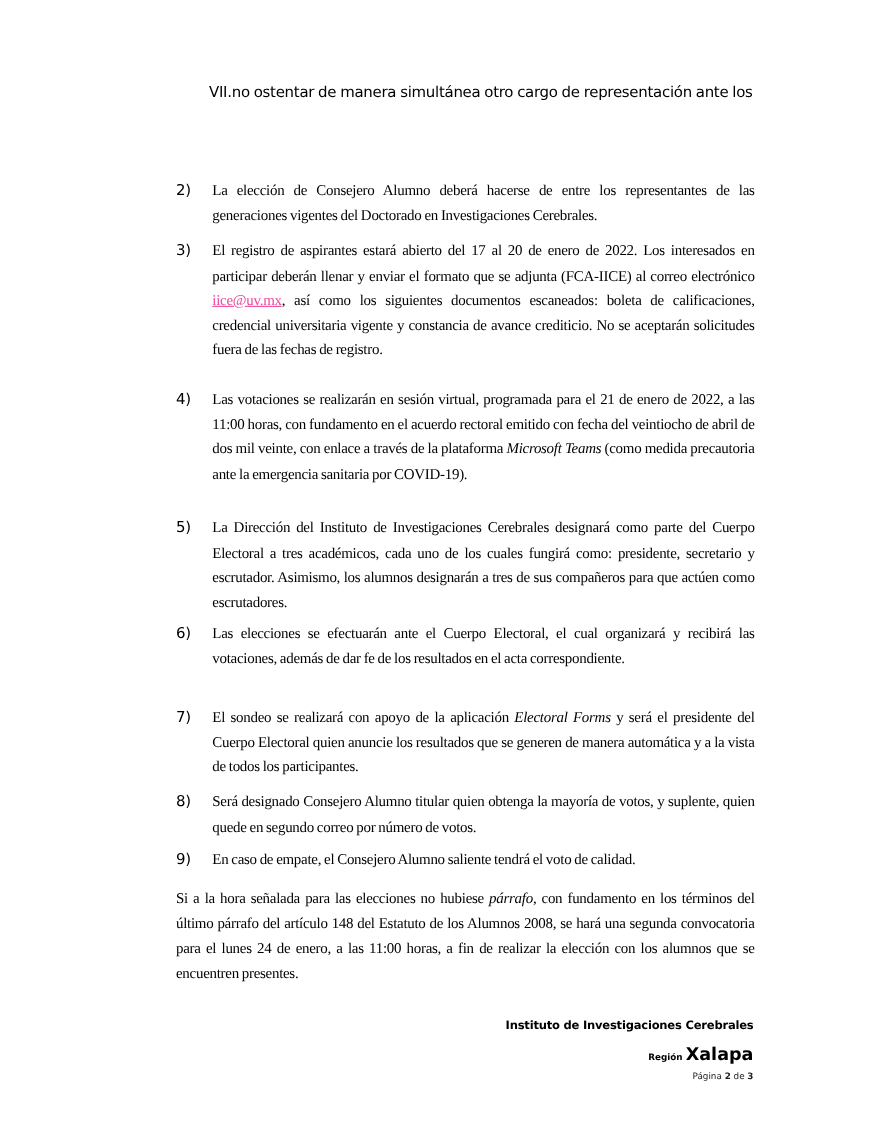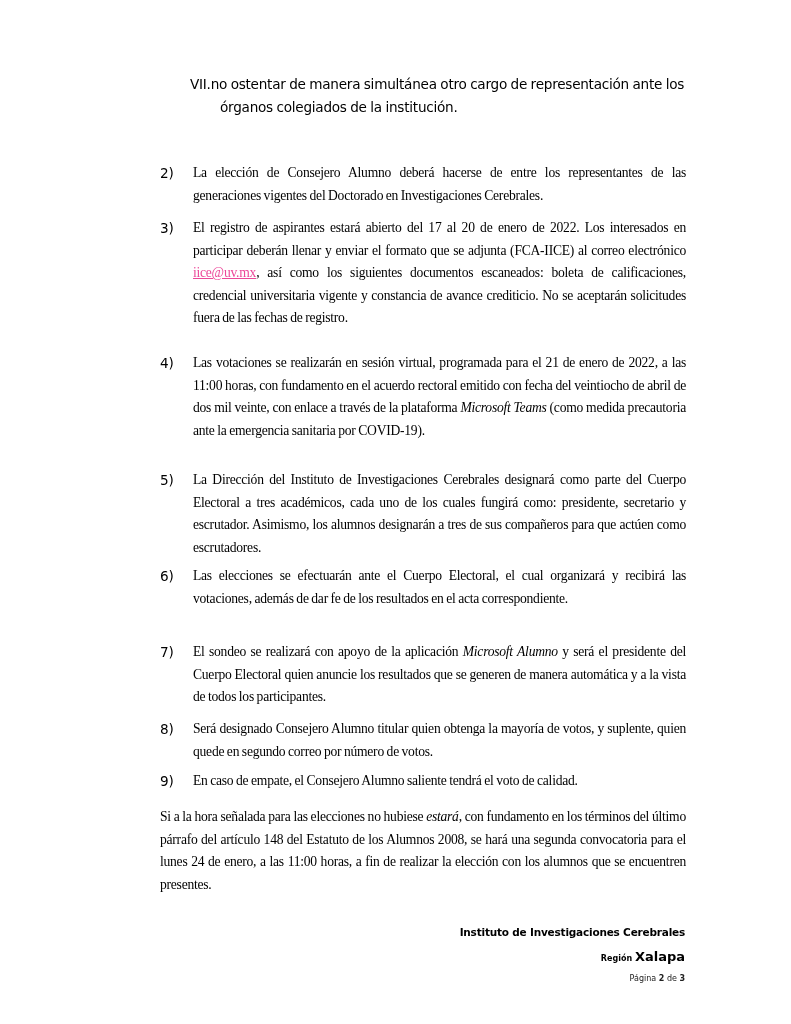--- a/index.html
+++ b/index.html
@@ -58,33 +58,32 @@
       text-decoration: underline;
     }
     .footer {
       position: absolute;
       right: 106px;
       text-align: left;
       font-family: "DejaVu Sans", sans-serif;
     }
     .f1 { top: 926px; font-size: 10.5px; font-weight: bold; letter-spacing: -0.2px; }
     .f2 { top: 949px; font-size: 8px; font-weight: bold; }
-    .f2 .big { font-size: 13px; }
+    .f2 .big { font-size: 16px; }
     .f3 { top: 974px; font-size: 8px; color: #222; }
     .f3 b { font-weight: bold; }
     .ital { font-style: italic; }
   </style>
 </head>
 <body>
 
 <div class="page">
 
   <div class="body-text item roman" style="top:73px;">
     <span class="line1"><span>VII.</span><span>no ostentar de manera simultánea otro cargo de representación ante los</span></span>
-    <span class="cont">órganos colegiados de la institución.</span>
   </div>
 
   <div class="body-text item" style="top:162px;">
     <span class="num">2)</span>
     <span class="txt">La elección de Consejero Alumno deberá hacerse de entre los representantes de las generaciones vigentes del Doctorado en Investigaciones Cerebrales.</span>
   </div>
 
   <div class="body-text item" style="top:217px;">
     <span class="num">3)</span>
     <span class="txt"><span>El registro de aspirantes estará abierto del 17 al 20 de enero de 2022. Los interesados en participar deberán llenar y enviar el formato que se adjunta (FCA-IICE) al correo electrónico </span><a class="link">iice@uv.mx</a><span>, así como los siguientes documentos escaneados: boleta de calificaciones, credencial universitaria vigente y constancia de avance crediticio. No se aceptarán solicitudes fuera de las fechas de registro.</span></span>
@@ -100,35 +99,35 @@
     <span class="txt">La Dirección del Instituto de Investigaciones Cerebrales designará como parte del Cuerpo Electoral a tres académicos, cada uno de los cuales fungirá como: presidente, secretario y escrutador. Asimismo, los alumnos designarán a tres de sus compañeros para que actúen como escrutadores.</span>
   </div>
 
   <div class="body-text item" style="top:565px;">
     <span class="num">6)</span>
     <span class="txt">Las elecciones se efectuarán ante el Cuerpo Electoral, el cual organizará y recibirá las votaciones, además de dar fe de los resultados en el acta correspondiente.</span>
   </div>
 
   <div class="body-text item" style="top:641px;">
     <span class="num">7)</span>
-    <span class="txt"><span>El sondeo se realizará con apoyo de la aplicación </span><span class="ital">Microsoft Alumno</span><span> y será el presidente del Cuerpo Electoral quien anuncie los resultados que se generen de manera automática y a la vista de todos los participantes.</span></span>
+    <span class="txt"><span>El sondeo se realizará con apoyo de la aplicación </span><span class="ital">Electoral Forms</span><span> y será el presidente del Cuerpo Electoral quien anuncie los resultados que se generen de manera automática y a la vista de todos los participantes.</span></span>
   </div>
 
   <div class="body-text item" style="top:718px;">
     <span class="num">8)</span>
     <span class="txt">Será designado Consejero Alumno titular quien obtenga la mayoría de votos, y suplente, quien quede en segundo correo por número de votos.</span>
   </div>
 
   <div class="body-text item" style="top:770px;">
     <span class="num">9)</span>
     <span class="txt">En caso de empate, el Consejero Alumno saliente tendrá el voto de calidad.</span>
   </div>
 
   <div class="body-text item" style="top:806px;">
-    <span class="txt"><span>Si a la hora señalada para las elecciones no hubiese </span><span class="ital">estará</span><span>, con fundamento en los términos del último párrafo del artículo 148 del Estatuto de los Alumnos 2008, se hará una segunda convocatoria para el lunes 24 de enero, a las 11:00 horas, a fin de realizar la elección con los alumnos que se encuentren presentes.</span></span>
+    <span class="txt"><span>Si a la hora señalada para las elecciones no hubiese </span><span class="ital">párrafo</span><span>, con fundamento en los términos del último párrafo del artículo 148 del Estatuto de los Alumnos 2008, se hará una segunda convocatoria para el lunes 24 de enero, a las 11:00 horas, a fin de realizar la elección con los alumnos que se encuentren presentes.</span></span>
   </div>
 
   <div class="footer f1">Instituto de Investigaciones Cerebrales</div>
   <div class="footer f2">
     <span>Región</span>
     <span class="big">Xalapa</span>
   </div>
   <div class="footer f3">
     <span>Página</span>
     <b>2</b>

